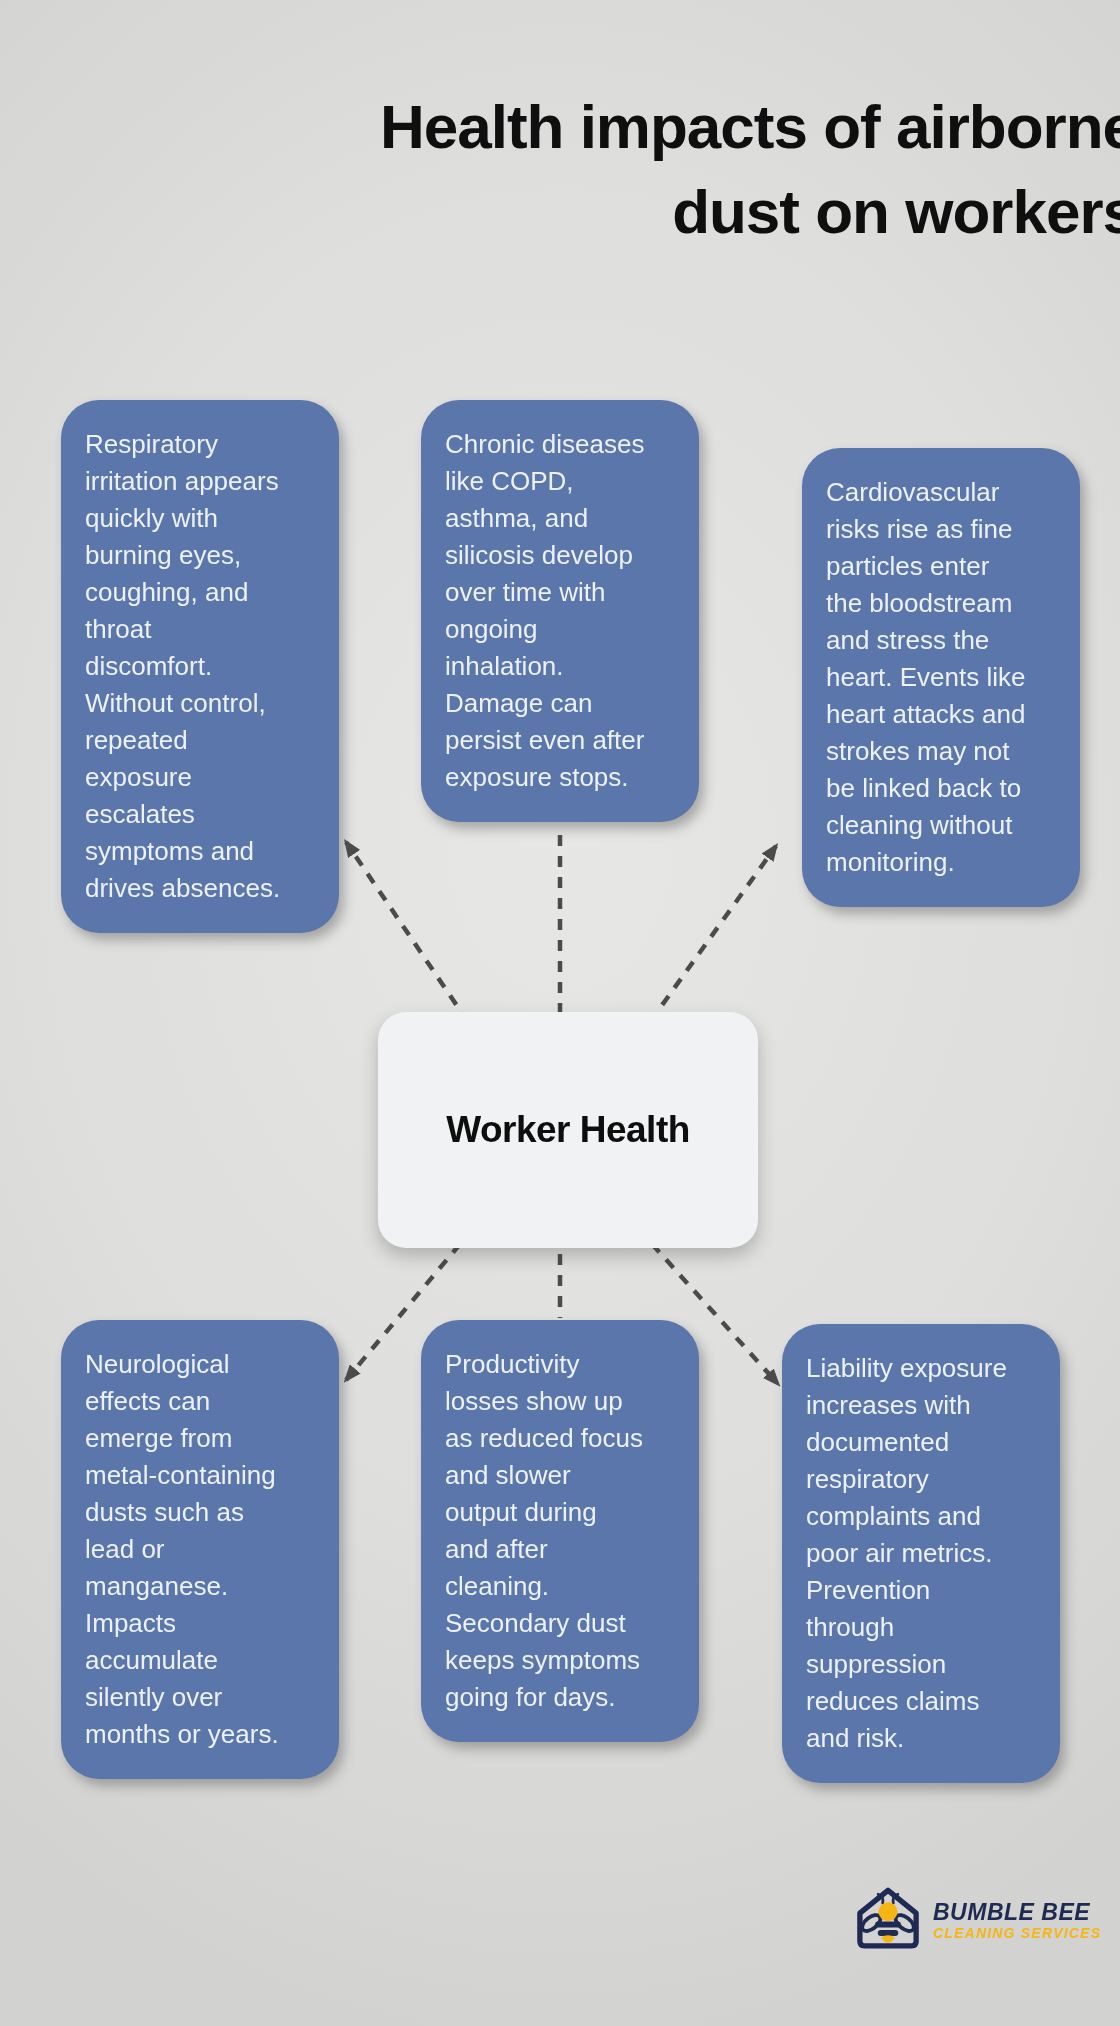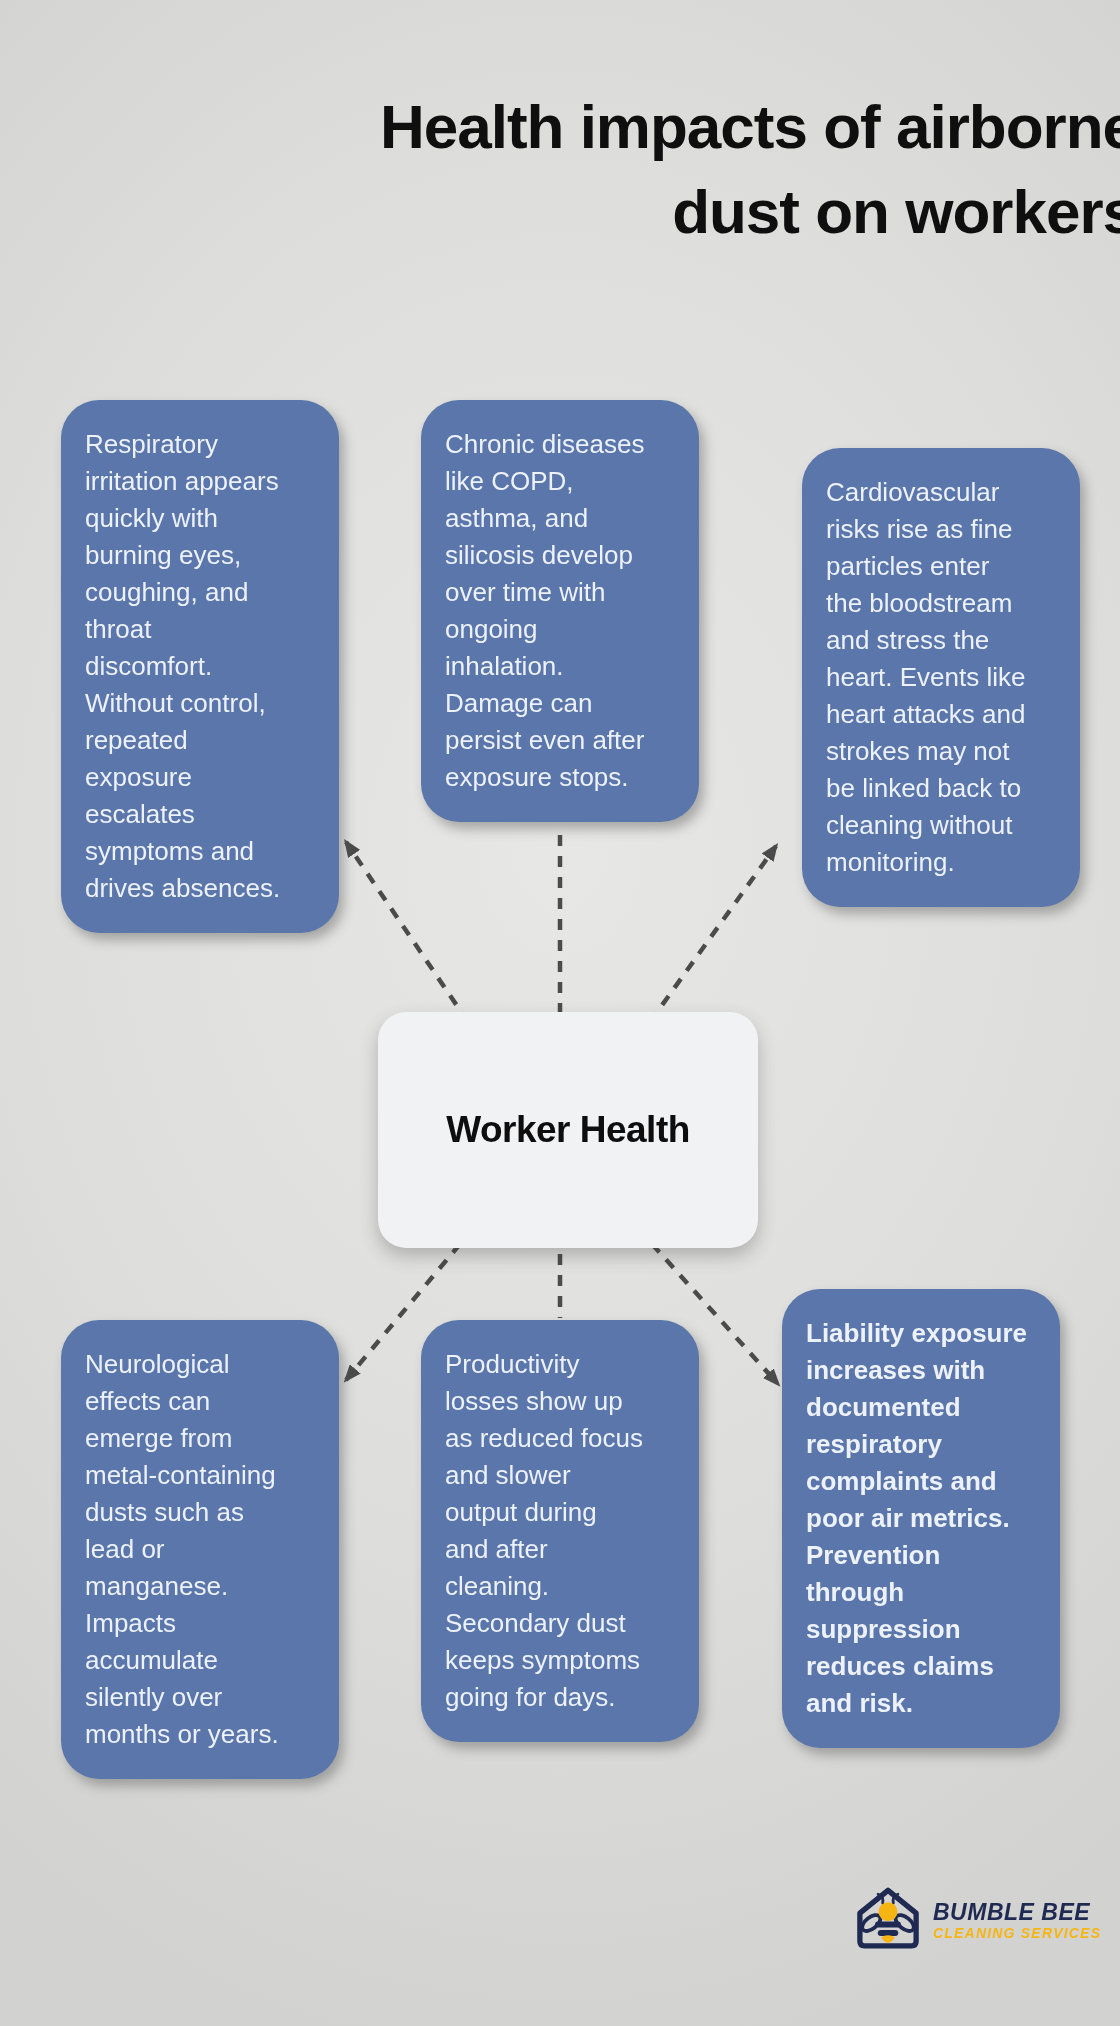--- a/index.html
+++ b/index.html
@@ -51,21 +51,21 @@
     color:var(--node-text);
     font-size:26px;
     line-height:37px;
     white-space:pre-line;
   }
   .node-tl{left:61px;top:400px;}
   .node-tm{left:421px;top:400px;}
   .node-tr{left:802px;top:400px;margin-top:48px;}
   .node-bl{left:61px;top:1320px;}
   .node-bm{left:421px;top:1320px;}
-  .node-br{left:782px;top:1289px;font-weight:bold;}
+  .node-br{left:782px;top:1324px;}
   .center-card{
     position:absolute;
     left:378px;top:1012px;
     width:380px;height:236px;
     background:var(--center-fill);
     border-radius:28px;
     box-shadow:0 8px 18px rgba(60,60,60,0.30);
     display:flex;align-items:center;justify-content:center;
   }
   .center-label{

